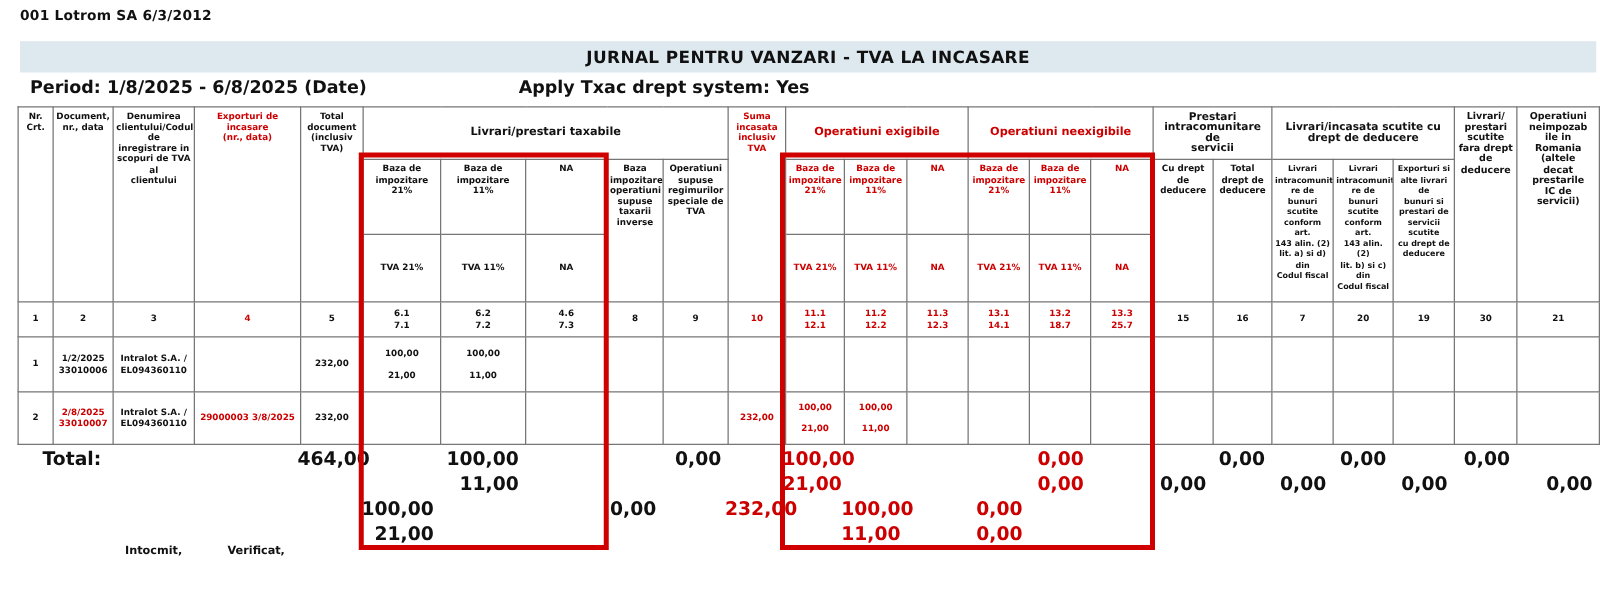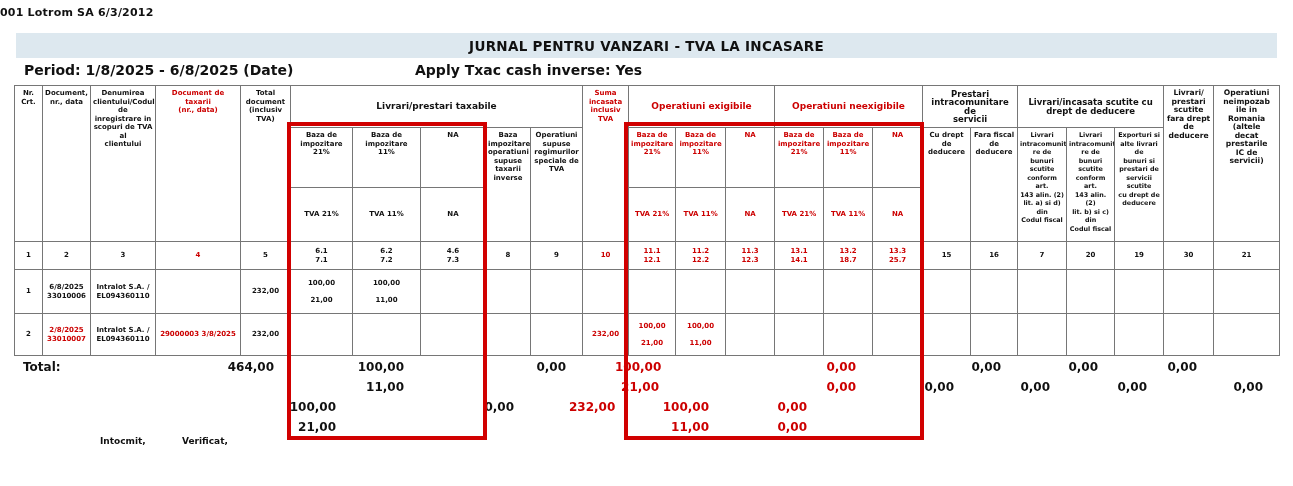--- a/index.html
+++ b/index.html
@@ -3,21 +3,21 @@
 <meta charset="utf-8">
 <style>
   html,body{margin:0;padding:0;}
   body{
     width:1293px;height:486px;position:relative;background:#ffffff;
     font-family:"DejaVu Sans","Liberation Sans",sans-serif;
     color:#111;overflow:hidden;
   }
   .abs{position:absolute;}
   
-  #stamp{left:0;top:6px;font-size:11px;font-weight:bold;letter-spacing:0.2px;}
+  #stamp{left:16px;top:6px;font-size:11px;font-weight:bold;letter-spacing:0.2px;}
   
   #title-band{left:16px;top:33px;width:1261px;height:25px;background:#dde8ef;
     display:flex;align-items:center;justify-content:center;}
   #title-band .t{font-size:13.5px;font-weight:bold;letter-spacing:0.3px;}
   
   #period{left:24px;top:62px;font-size:14px;font-weight:bold;}
   #cash{left:415px;top:62px;font-size:14px;font-weight:bold;}
   
   #tbl{left:14px;top:85px;border-collapse:collapse;table-layout:fixed;width:1265px;
     font-weight:bold;}
@@ -33,44 +33,44 @@
   .r{color:#cc0000;}
   tr.idx td{border-top:3px solid #111;border-bottom:2px solid #111;
     font-size:8px;line-height:10px;}
   tr.data td{font-size:8px;line-height:10px;vertical-align:top;padding-top:2px;}
   tr.data td.num{text-align:right;padding-right:3px;}
   tr.data td.txt{text-align:left;padding-left:3px;}
   tr.r1 td{border-bottom:2px solid #888;}
   tr.r2 td{border-bottom:2px solid #555;}
   .stack .l2{margin-top:9px;}
   
-  #totals{left:1px;top:360px;width:1265px;display:grid;
+  #totals{left:12px;top:360px;width:1265px;display:grid;
     grid-template-columns:28px 48px 65px 85px 50px 62px 68px 65px 45px 52px 46px 47px 50px 49px 49px 49px 50px 48px 47px 49px 48px 49px 50px 66px;
-    grid-auto-rows:20px;font-weight:bold;font-size:12px;}
+    grid-auto-rows:20px;font-weight:bold;font-size:15px;}
   #totals .v{text-align:right;padding-right:3px;line-height:14px;}
   #totals .lab{text-align:left;padding-left:22px;line-height:14px;}
   
   #sig1{left:100px;top:436px;font-size:9px;font-weight:bold;}
   #sig2{left:182px;top:436px;font-size:9px;font-weight:bold;}
   
   .hlbox{position:absolute;border:4px solid #d10000;box-sizing:border-box;}
   #box-taxabile{left:287px;top:122px;width:200px;height:318px;}
   #box-exigibile{left:624px;top:122px;width:300px;height:318px;}
 </style>
 </head>
 <body>
 
 <div class="abs" id="stamp">001 Lotrom SA 6/3/2012</div>
 
 <div class="abs" id="title-band">
   <span class="t">JURNAL PENTRU VANZARI - TVA LA INCASARE</span>
 </div>
 
 <div class="abs" id="period">Period: 1/8/2025 - 6/8/2025 (Date)</div>
-<div class="abs" id="cash">Apply Txac cash inverse: Yes</div>
+<div class="abs" id="cash">Apply Txac drept system: Yes</div>
 
 <table class="abs" id="tbl">
   <colgroup>
     <col style="width:28px">
       <col style="width:48px">
       <col style="width:65px">
       <col style="width:85px">
       <col style="width:50px">
     <col style="width:62px">
       <col style="width:68px">
@@ -96,21 +96,21 @@
       <tr style="height:42px">
     <td rowspan="3" class="pre top">Nr.
 Crt.</td>
     <td rowspan="3" class="pre top">Document,
 nr., data</td>
     <td rowspan="3" class="pre top">Denumirea
 clientului/Codul de
 inregistrare in
 scopuri de TVA al
 clientului</td>
-    <td rowspan="3" class="pre top r">Document de taxarii
+    <td rowspan="3" class="pre top r">Exporturi de incasare
 (nr., data)</td>
     <td rowspan="3" class="pre top">Total
 document
 (inclusiv TVA)</td>
     <td colspan="5" class="g">Livrari/prestari taxabile</td>
     <td rowspan="3" class="pre top r">Suma
 incasata
 inclusiv TVA</td>
     <td colspan="3" class="g r">Operatiuni exigibile</td>
     <td colspan="3" class="g r">Operatiuni neexigibile</td>
@@ -162,21 +162,21 @@
     <td class="top r">NA</td>
     <td class="pre top r">Baza de
 impozitare
 21%</td>
     <td class="pre top r">Baza de
 impozitare
 11%</td>
     <td class="top r">NA</td>
     <td rowspan="2" class="pre top">Cu drept de
 deducere</td>
-    <td rowspan="2" class="pre top">Fara fiscal de
+    <td rowspan="2" class="pre top">Total drept de
 deducere</td>
     <td rowspan="2" class="pre top t17">Livrari
 intracomunita
 re de bunuri
 scutite
 conform art.
 143 alin. (2)
 lit. a) si d) din
 Codul fiscal</td>
     <td rowspan="2" class="pre top t17">Livrari
@@ -236,21 +236,21 @@
     <td>15</td>
     <td>16</td>
     <td>7</td>
     <td>20</td>
     <td>19</td>
     <td>30</td>
     <td>21</td>
   </tr>
   <tr class="data r1" style="height:44px">
     <td>1</td>
-    <td class="txt pre">6/8/2025
+    <td class="txt pre">1/2/2025
 33010006</td>
     <td class="txt pre">Intralot S.A. /
 EL094360110</td>
     <td class="txt"></td>
     <td class="num">232,00</td>
     <td class="num stack">
       <div class="l1">100,00</div>
       <div class="l2">21,00</div>
     </td>
     <td class="num stack">

